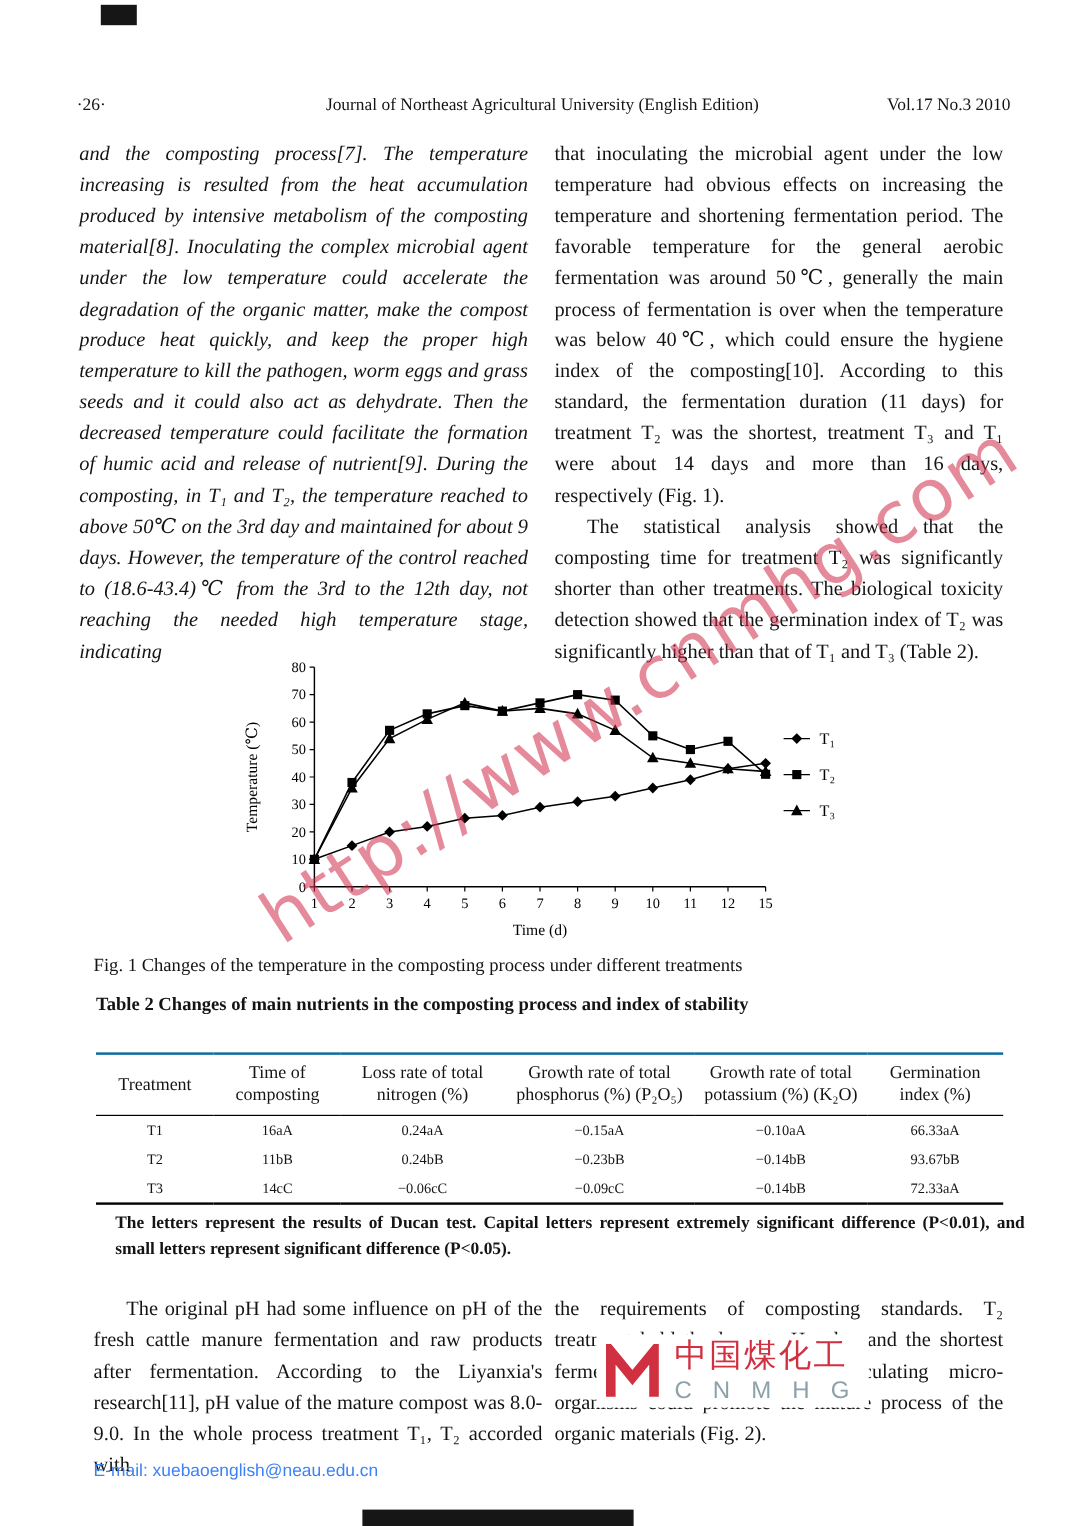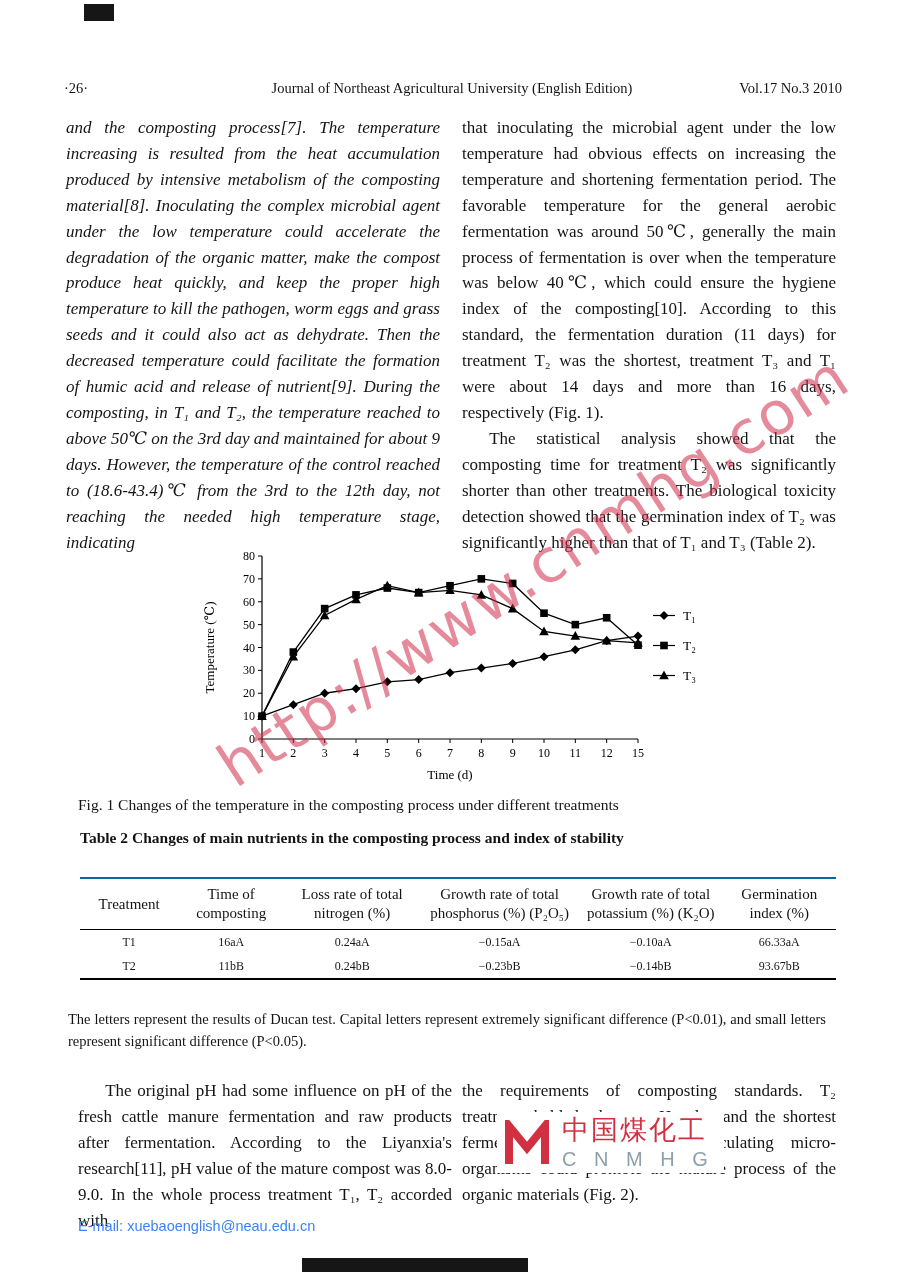--- a/index.html
+++ b/index.html
@@ -24,21 +24,21 @@
 
   .caption{position:absolute;left:78px;top:796px;width:758px;font-weight:normal;font-size:15.5px;}
   .tbl-title{position:absolute;left:80px;top:829px;width:758px;font-weight:bold;font-size:15.5px;}
 
   #tbl{position:absolute;left:80px;top:877px;width:756px;border-collapse:collapse;
        border-top:2px solid #0369a1;border-bottom:2px solid #000;}
   #tbl th{font-weight:normal;white-space:pre-line;padding:6px 3px;font-size:15px;line-height:19px;
           text-align:center;vertical-align:middle;border-bottom:1.2px solid #000;}
   #tbl td{padding:4.5px 3px;font-size:12px;text-align:center;}
 
-  .footnote{position:absolute;left:68px;top:1008px;width:758px;font-size:14.5px;line-height:22px;text-align:justify;}
+  .footnote{position:absolute;left:96px;top:1008px;width:758px;font-size:14.5px;line-height:22px;text-align:justify;font-weight:bold;}
 
   .email{position:absolute;left:78px;top:1218px;font-family:"Liberation Sans","DejaVu Sans",sans-serif;
          font-size:14.5px;color:#3b82f6;}
 
   #watermark{position:absolute;left:205px;top:742px;transform:rotate(-33deg);transform-origin:0 0;
              font-family:"DejaVu Sans","Liberation Sans",sans-serif;font-size:60px;font-weight:500;
              letter-spacing:2px;color:rgba(207,42,72,0.55);white-space:nowrap;z-index:5;pointer-events:none;}
 
   #logo{position:absolute;left:497px;top:1112px;z-index:6;display:flex;align-items:flex-end;gap:9px;
         background:#fff;padding:3px 10px 3px 4px;}
@@ -205,20 +205,28 @@
         <td>66.33aA</td>
       </tr>
       <tr>
         <td>T2</td>
         <td>11bB</td>
         <td>0.24bB</td>
         <td>−0.23bB</td>
         <td>−0.14bB</td>
         <td>93.67bB</td>
       </tr>
+      <tr>
+        <td>T3</td>
+        <td>14cC</td>
+        <td>−0.06cC</td>
+        <td>−0.09cC</td>
+        <td>−0.14bB</td>
+        <td>72.33aA</td>
+      </tr>
     </tbody>
   </table>
 
   <div class="footnote">The letters represent the results of Ducan test. Capital letters represent extremely significant difference (P&lt;0.01), and small letters represent significant difference (P&lt;0.05).</div>
 
   <div class="colblock" id="col-left-bottom">
     <p class="indent">The original pH had some influence on pH of the fresh cattle manure fermentation and raw products after fermentation. According to the Liyanxia's research[11],  pH value of the mature compost was 8.0-9.0. In the whole process treatment T₁, T₂ accorded with</p>
   </div>
 
   <div class="colblock" id="col-right-bottom">

